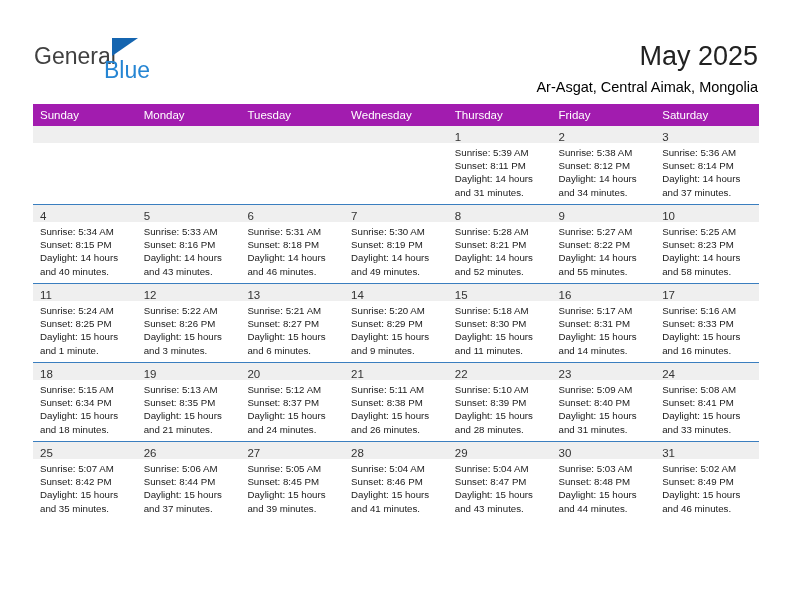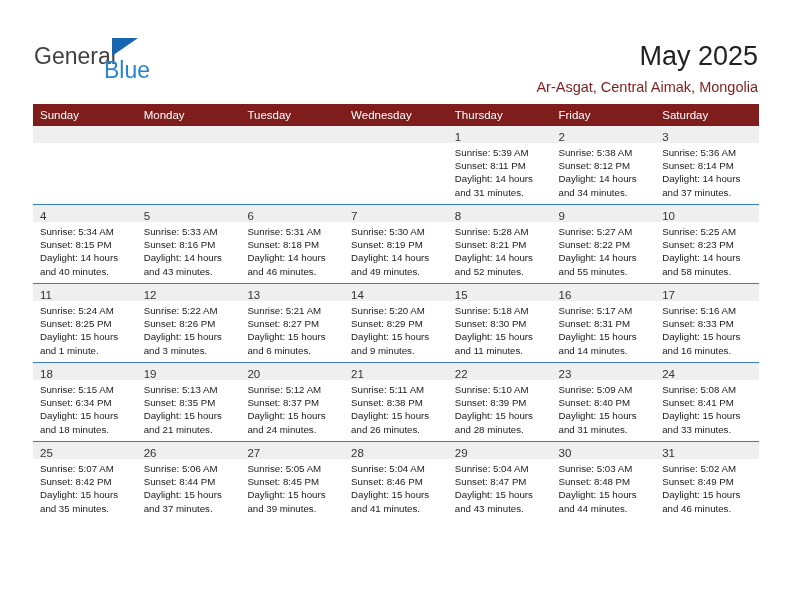--- a/index.html
+++ b/index.html
@@ -77,35 +77,35 @@
     font-size: 27px;
     line-height: 32px;
     color: #222222;
     font-weight: normal;
     white-space: nowrap;
   }
   .cal-subtitle {
     margin-top: 6px;
     font-size: 14.5px;
     line-height: 18px;
-    color: #7f1d1d;
+    color: #000000;
     white-space: nowrap;
   }
 
   
   .calendar {
     position: absolute;
     left: 33px;
     top: 104px;
     width: 726px;
     border-collapse: collapse;
     table-layout: fixed;
   }
   .calendar th {
-    background: #7f1d1d;
+    background: #a21caf;
     color: #ffffff;
     font-size: 11.5px;
     font-weight: normal;
     text-align: left;
     padding: 5px 0 5px 7px;
     height: 12px;
     border: none;
   }
   .calendar td {
     vertical-align: top;

